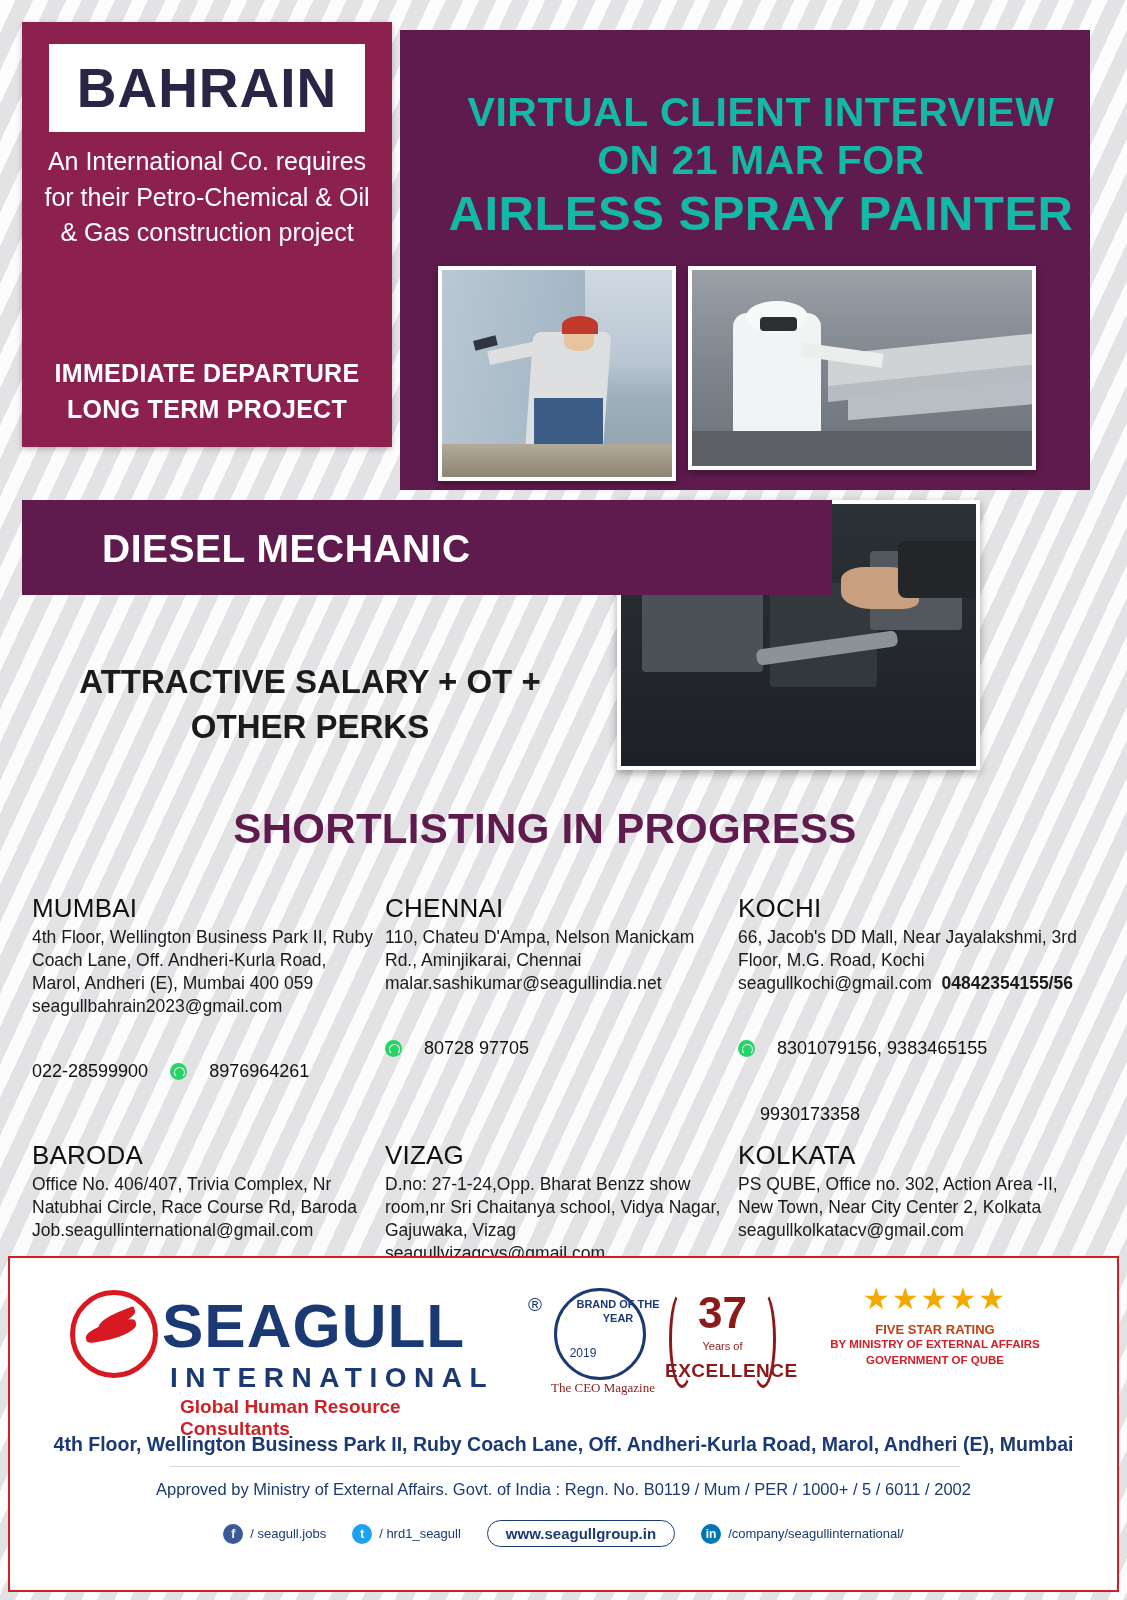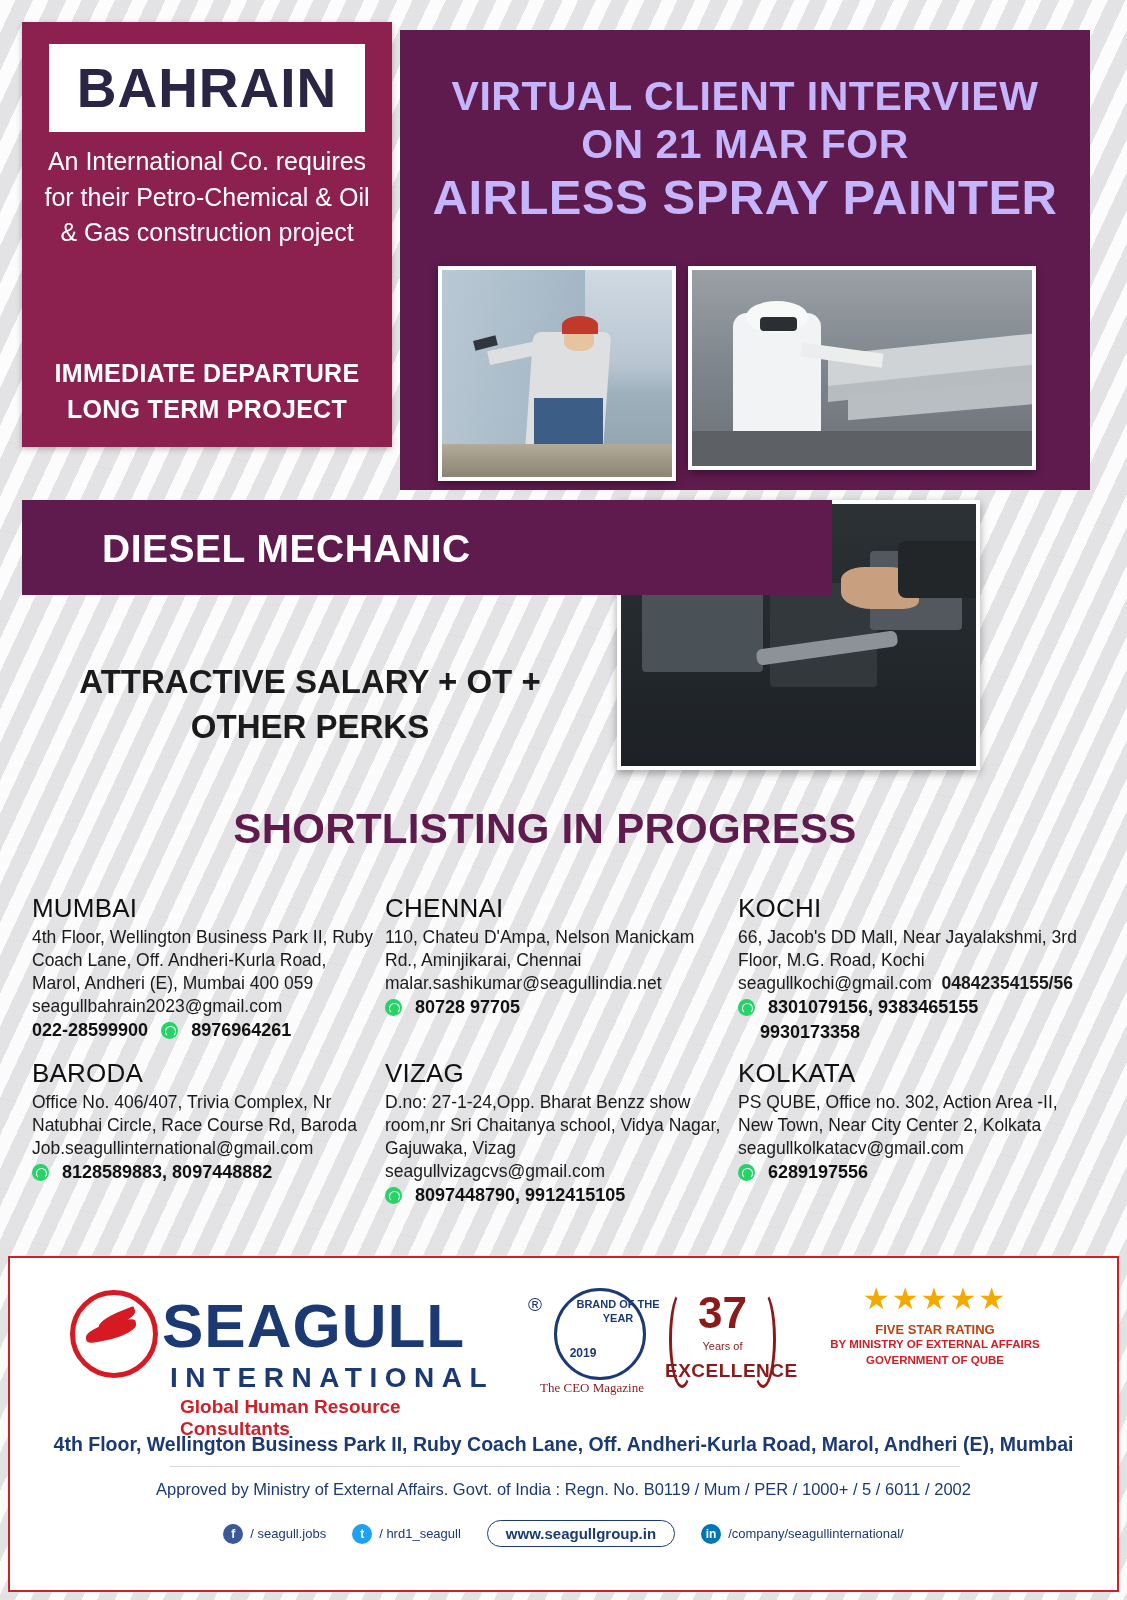--- a/index.html
+++ b/index.html
@@ -35,22 +35,22 @@
   .bahrain-bold{
     position:absolute;left:18px;top:333px;width:334px;text-align:center;
     color:#fff;font-size:25px;font-weight:bold;line-height:1.45;letter-spacing:.3px;
   }
   
   .banner{
     position:absolute;left:400px;top:30px;width:690px;height:460px;
     background:#5f1b4e;
   }
   .banner h1{
-    margin:0;position:absolute;left:0;top:42px;width:690px;text-align:center;
-    color:#c4b5fd;font-weight:bold;font-size:41px;line-height:1.18;
+    margin:16px;position:absolute;left:0;top:42px;width:690px;text-align:center;
+    color:#14b8a6;font-weight:bold;font-size:41px;line-height:1.18;
     letter-spacing:.5px;font-family:"Liberation Sans",sans-serif;
   }
   .banner h1 .l3{font-size:49px;}
   
   .photo{position:absolute;border:4px solid #fff;box-shadow:0 3px 8px rgba(0,0,0,.35);overflow:hidden;}
   .ph1{left:438px;top:266px;width:230px;height:207px;}
   .ph2{left:688px;top:266px;width:340px;height:196px;}
   .ph3{left:617px;top:500px;width:355px;height:262px;}
   .ph-inner{width:100%;height:100%;position:relative;}
   
@@ -97,21 +97,21 @@
   .shortlisting{
     position:absolute;left:0;top:805px;width:1090px;text-align:center;
     font-size:42px;font-weight:bold;color:#5f1b4e;letter-spacing:.3px;
   }
   
   .contacts{position:absolute;left:32px;top:893px;width:1060px;}
   .crow{display:flex;}
   .ccol{width:353px;padding-right:10px;box-sizing:border-box;}
   .ccity{font-size:26px;font-weight:normal;color:#111;letter-spacing:.2px;margin:0 0 2px 0;}
   .cline{font-size:17.5px;color:#1b1b1b;line-height:1.32;}
-  .cphone{font-size:18px;font-weight:bold;color:#111;line-height:1.35;display:flex;align-items:center;gap:13px;flex-wrap:wrap;}
+  .cphone{font-size:18px;font-weight:normal;color:#111;line-height:1.35;display:flex;align-items:center;gap:22px;flex-wrap:wrap;margin-top:41px;}
   .wa{
     display:inline-block;width:17px;height:17px;border-radius:50%;
     background:#25d366;position:relative;flex:0 0 auto;
   }
   .wa:after{
     content:"";position:absolute;left:4px;top:4px;width:9px;height:9px;
     border:1.6px solid #fff;border-radius:50%;border-bottom-color:transparent;
   }
   .cspacer{height:14px;}
   
@@ -132,22 +132,22 @@
     border-radius:60% 10% 60% 10%;transform:rotate(-22deg);
   }
   .seagull-text{position:absolute;left:92px;top:6px;font-size:62px;font-weight:bold;color:#1b3a74;letter-spacing:1px;}
   .reg{position:absolute;left:458px;top:10px;font-size:19px;color:#1b3a74;}
   .intl{position:absolute;left:100px;top:78px;font-size:28px;color:#1b3a74;letter-spacing:7.5px;font-weight:bold;}
   .ghrc{position:absolute;left:110px;top:112px;font-size:19px;color:#cf2027;font-weight:bold;}
   
   .badge-ceo{position:absolute;left:530px;top:30px;width:115px;height:112px;}
   .ceo-circle{position:absolute;left:14px;top:0;width:86px;height:86px;border-radius:50%;border:3px solid #1b3a74;background:#fff;}
   .ceo-top{position:absolute;left:0;top:10px;width:86px;text-align:center;font-size:11px;font-weight:bold;color:#1b3a74;line-height:1.25;margin-left:35px;}
-  .ceo-yr{position:absolute;left:0;top:58px;width:86px;text-align:center;font-size:12px;font-weight:bold;color:#1b3a74;}
-  .ceo-mag{position:absolute;left:0;top:92px;width:115px;text-align:left;font-size:13px;color:#8b1a1a;font-family:"Liberation Serif",serif;}
+  .ceo-yr{position:absolute;left:0;top:58px;width:86px;text-align:center;font-size:12px;font-weight:normal;color:#1b3a74;}
+  .ceo-mag{position:absolute;left:0;top:92px;width:115px;text-align:right;font-size:13px;color:#8b1a1a;font-family:"Liberation Serif",serif;}
   .badge-37{position:absolute;left:655px;top:26px;width:115px;height:118px;}
   .n37{position:absolute;left:0;top:4px;width:115px;text-align:center;font-size:44px;font-weight:bold;color:#8b1a1a;}
   .yrs{position:absolute;left:0;top:56px;width:115px;text-align:center;font-size:11px;color:#8b1a1a;}
   .exc{position:absolute;left:0;top:76px;width:115px;text-align:center;font-size:19px;font-weight:bold;color:#8b1a1a;letter-spacing:.5px;}
   .laurel{position:absolute;top:6px;width:20px;height:92px;border:3px solid #8b1a1a;border-radius:50%;}
   .laurel.l{left:4px;border-right-color:transparent;border-top-color:transparent;}
   .laurel.r{right:4px;border-left-color:transparent;border-top-color:transparent;}
   .badge-star{position:absolute;left:810px;top:26px;width:230px;height:120px;text-align:center;}
   .stars{font-size:30px;color:#f2a900;letter-spacing:2px;line-height:1;}
   .star-t1{font-size:13px;font-weight:bold;color:#c2410c;margin-top:8px;}

